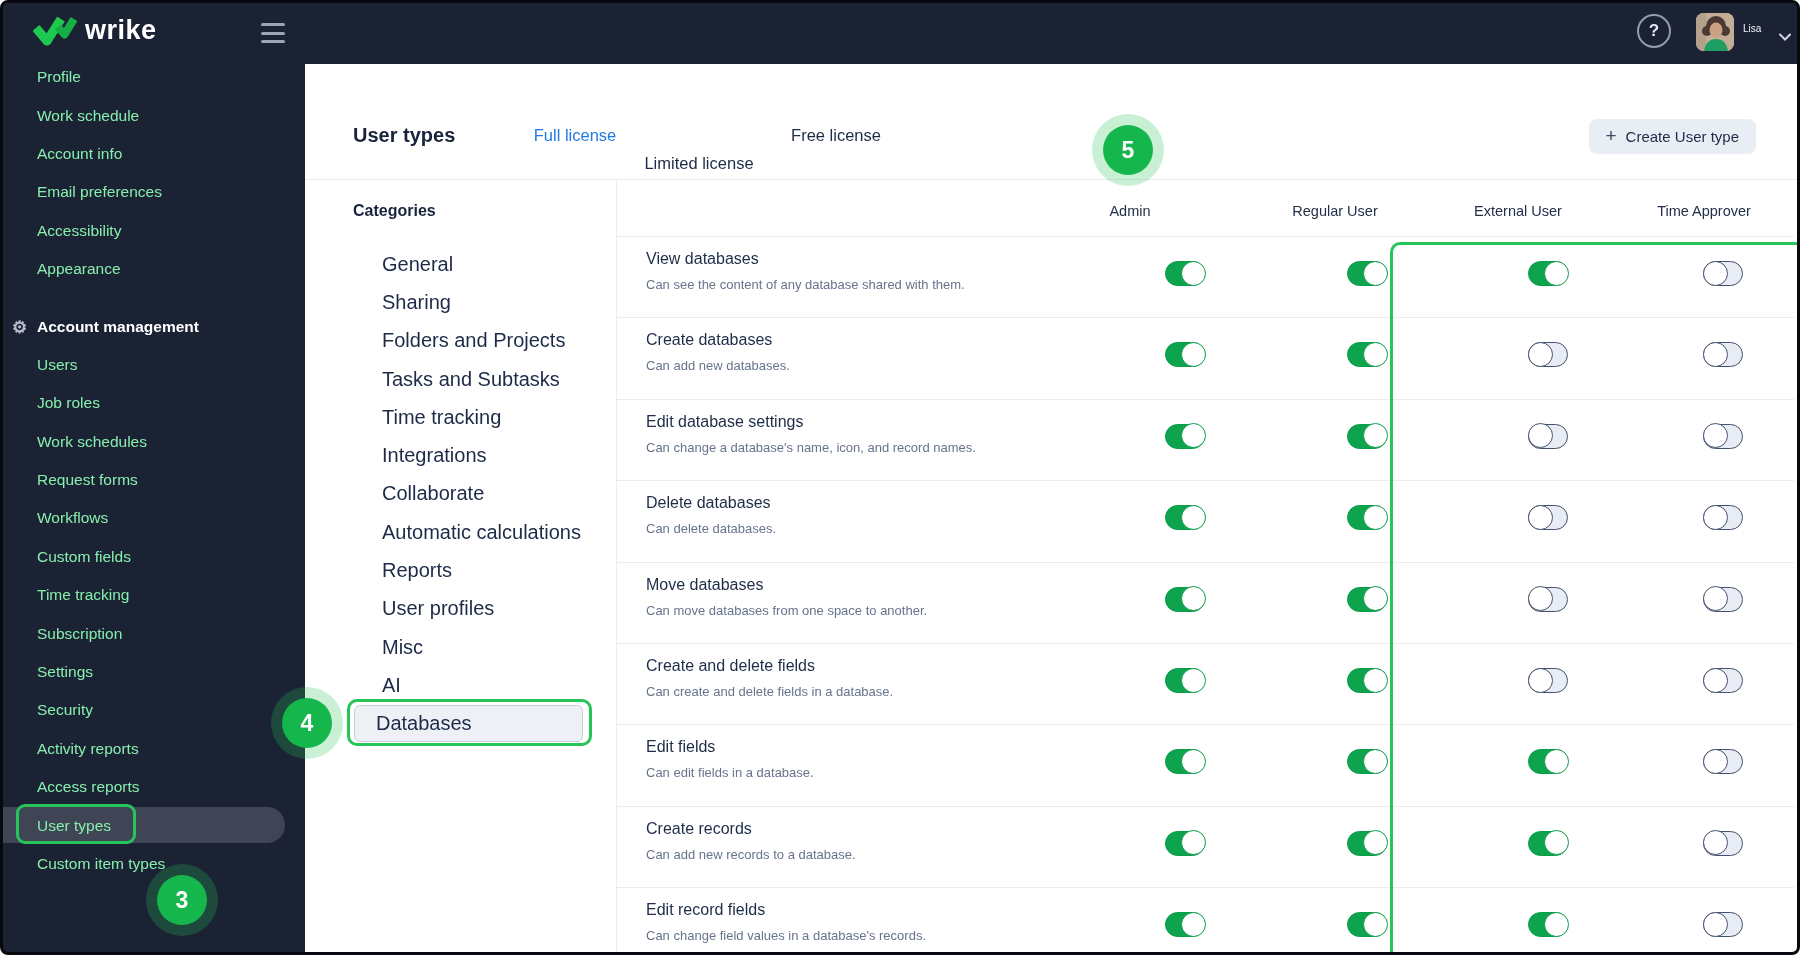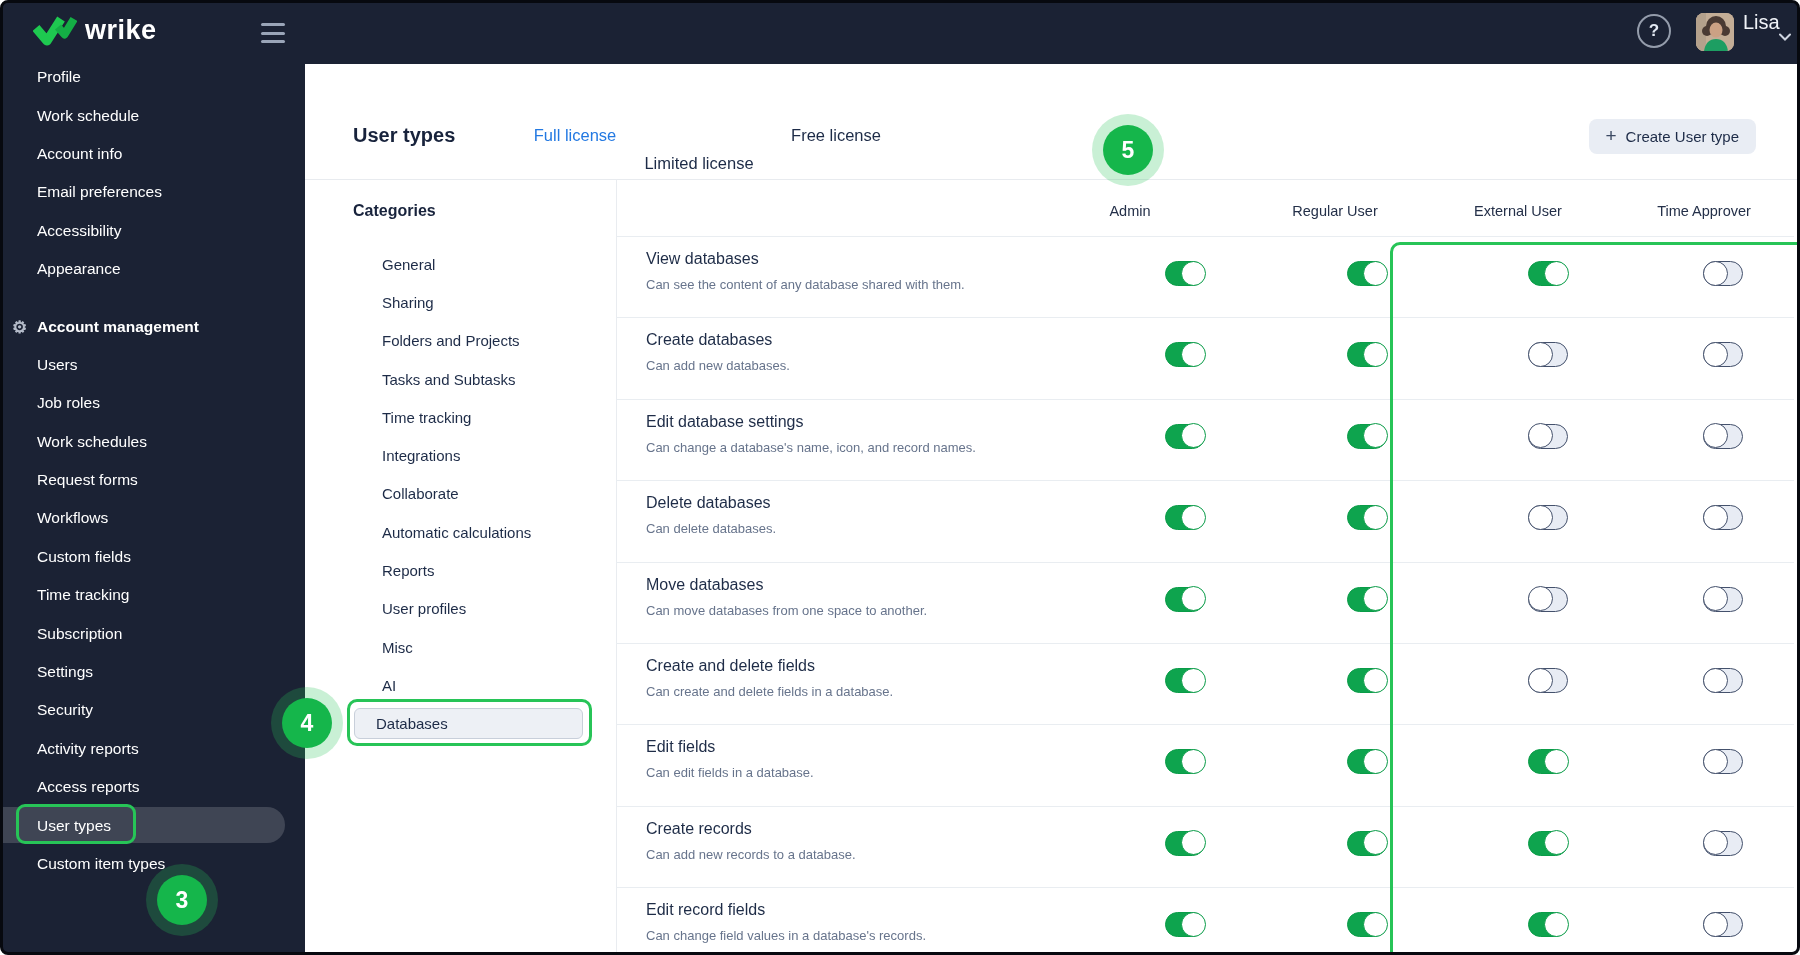--- a/index.html
+++ b/index.html
@@ -9,26 +9,26 @@
   
   .topbar{position:absolute;left:0;top:0;right:0;height:61px;background:#1B2234;z-index:5;}
   .logo{position:absolute;left:30px;top:12px;display:flex;gap:8px;}
   .logo-text{color:#ffffff;font-size:27px;font-weight:700;letter-spacing:.5px;}
   .hamburger{position:absolute;left:258px;top:20px;width:24px;height:20px;display:flex;flex-direction:column;justify-content:space-between;cursor:pointer;}
   .hamburger span{display:block;height:3px;border-radius:2px;background:#9aa5b8;}
   .help-btn{position:absolute;left:1634px;top:11px;width:34px;height:34px;border-radius:50%;
             border:2px solid rgba(214,222,235,0.65);color:#e3e9f3;font-size:17px;font-weight:700;
             display:flex;align-items:center;justify-content:center;box-sizing:border-box;}
   .avatar{position:absolute;left:1693px;top:10px;width:38px;height:38px;border-radius:8px;overflow:hidden;background:#c7b39d;}
-  .user-name{position:absolute;left:1740px;top:8px;color:#f0f3f8;font-size:20px;}
+  .user-name{position:absolute;left:1740px;top:20px;color:#f0f3f8;font-size:10px;}
   .chevron{position:absolute;left:1776px;top:24px;width:12px;height:8px;}
 
   
   .sidebar{position:absolute;left:0;top:55px;width:302px;bottom:0;z-index:6;}
-  .nav-item{height:38.4px;display:flex;align-items:center;padding-left:34px;font-size:15.5px;color:#ffffff;
+  .nav-item{height:38.4px;display:flex;align-items:center;padding-left:34px;font-size:15.5px;color:#86efac;
             box-sizing:border-box;position:relative;cursor:pointer;}
   .nav-spacer{height:19px;}
   .nav-section{font-weight:700;color:#ffffff;}
   .gear{position:absolute;left:9px;top:50%;transform:translateY(-50%);font-size:17px;color:#b4bbc9;}
   .nav-selected .hl{position:absolute;left:0;top:1px;width:282px;height:36px;background:rgba(255,255,255,0.16);
                     border-radius:0 18px 18px 0;}
   .nav-selected .label{position:relative;z-index:2;}
   .ut-annotation{position:absolute;left:13px;top:-2px;width:120px;height:40px;border:3px solid #27C457;
                  border-radius:9px;box-sizing:border-box;z-index:3;}
 
@@ -40,21 +40,21 @@
   .tab-full{left:270px;} .tab-limited{left:394px;margin-top:28px;} .tab-free{left:531px;}
   .create-btn{position:absolute;right:44px;top:55px;height:35px;background:#e9edf4;border-radius:8px;
               display:flex;align-items:center;gap:9px;padding:0 17px;font-size:15px;color:#1d2b47;cursor:pointer;}
   .create-btn .plus{font-size:19px;color:#3c4a63;margin-top:-2px;}
   .hdr-divider{position:absolute;left:0;right:0;top:115px;height:1px;background:#e8ebef;}
   .table-vline{position:absolute;left:311px;top:115px;bottom:0;width:1px;background:#e9ecf0;}
 
   
   .cat-title{position:absolute;left:48px;top:138px;font-size:16px;font-weight:700;color:#18233c;}
   .cat-list{position:absolute;left:0;top:181px;width:300px;}
-  .cat-item{height:38.3px;display:flex;align-items:center;padding-left:77px;font-size:15px;color:#1d2b47;
+  .cat-item{height:38.3px;display:flex;align-items:center;padding-left:77px;font-size:20px;color:#1d2b47;
             box-sizing:border-box;cursor:pointer;}
   .cat-item.selected{padding-left:0;}
   .cat-pill{margin-left:49px;width:229px;box-sizing:border-box;background:#edf0f5;border:1px solid #c8cfda;
             border-radius:6px;padding:6px 0 6px 21px;}
   .db-annotation{position:absolute;left:42px;top:635px;width:245px;height:47px;border:3px solid #27C457;
                  border-radius:10px;box-sizing:border-box;z-index:30;pointer-events:none;}
 
   
   .col-head{position:absolute;top:139px;transform:translateX(-50%);font-size:14.5px;color:#243049;white-space:nowrap;}
   .perm-row{position:absolute;left:311px;width:1178px;height:81.4px;border-top:1px solid #e9edf1;box-sizing:border-box;}

